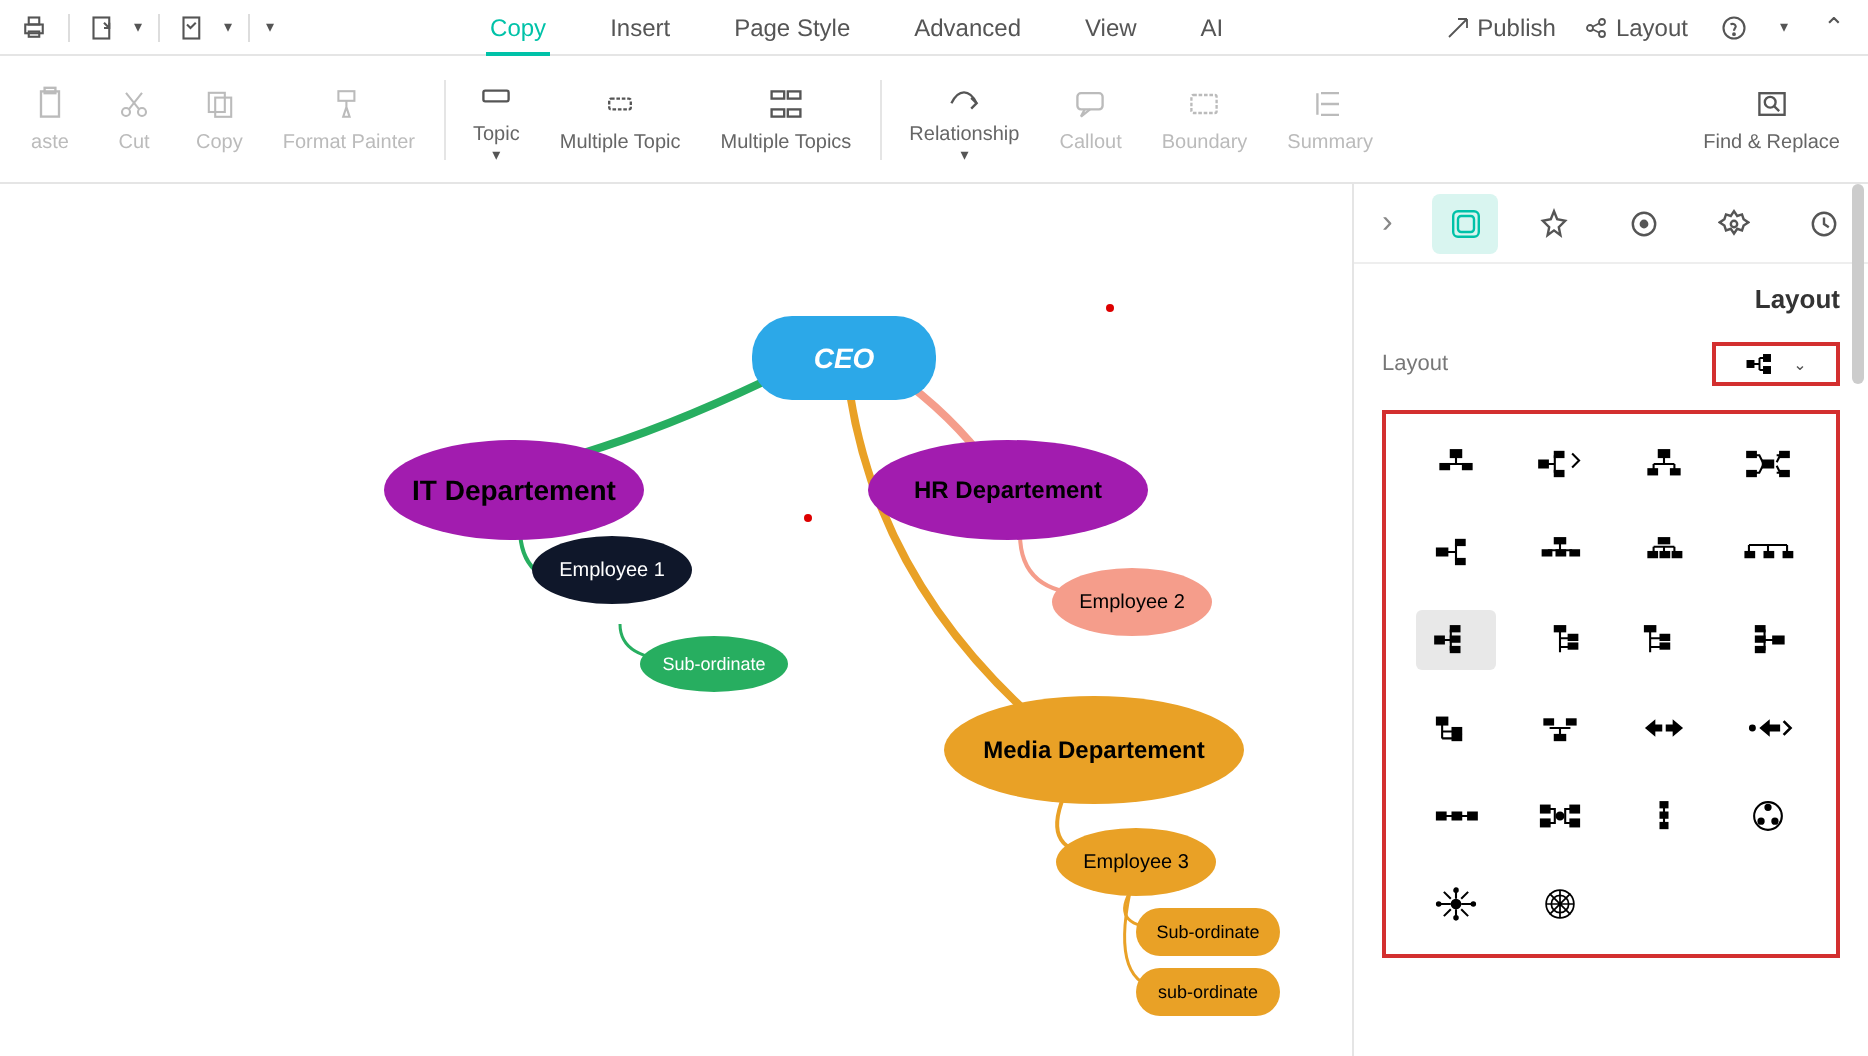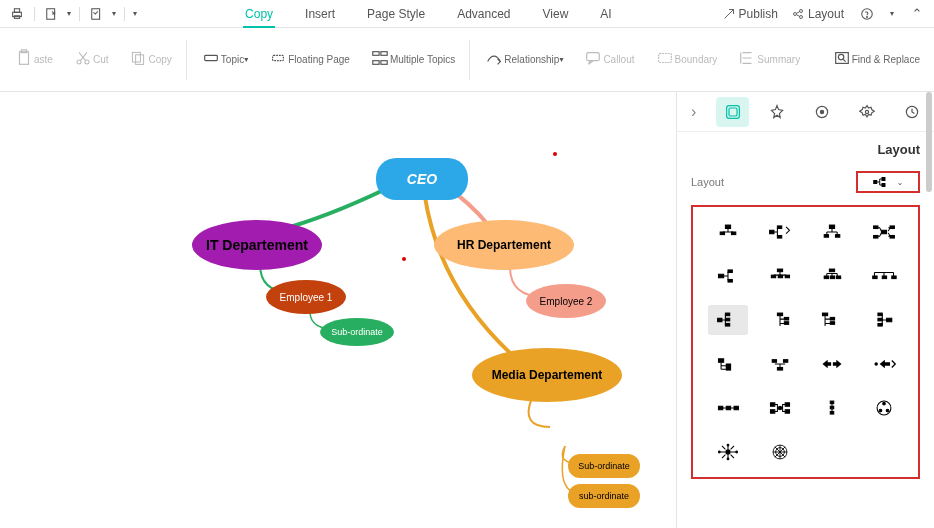--- a/index.html
+++ b/index.html
@@ -11,36 +11,36 @@
 .titlebar .sep { width: 1px; height: 14px; background: #ddd; margin: 0 2px; }
 .titlebar .right { margin-left: auto; display: flex; align-items: center; gap: 14px; }
 .titlebar .link { font-size: 12px; color: #555; display: flex; align-items: center; gap: 4px; }
 .titlebar .tabs { display: flex; gap: 28px; margin-left: 100px; }
 .titlebar .tab { font-size: 12px; color: #555; padding: 6px 2px; position: relative; }
 .titlebar .tab.active { color: #00c2a8; font-weight: 500; }
 .titlebar .tab.active::after { content: ''; position: absolute; bottom: -1px; left: 0; right: 0; height: 2px; background: #00c2a8; }
 
 
 .ribbon { height: 64px; background: #fff; border-bottom: 1px solid #e5e5e5; display: flex; align-items: center; padding: 0 4px; }
-.ribbon-item { display: flex; flex-direction: row; align-items: center; justify-content: center; padding: 4px 10px; min-width: 42px; }
+.ribbon-item { display: flex; flex-direction: column; align-items: center; justify-content: center; padding: 4px 10px; min-width: 42px; }
 .ribbon-item .ric { width: 20px; height: 20px; display: flex; align-items: center; justify-content: center; color: #666; margin-bottom: 4px; }
 .ribbon-item .ric.dis { color: #bbb; }
 .ribbon-item .lbl { font-size: 10px; color: #666; white-space: nowrap; }
 .ribbon-item .lbl.dis { color: #bbb; }
 .ribbon-sep { width: 1px; height: 40px; background: #e5e5e5; margin: 0 4px; }
 .ribbon .fill { flex: 1; }
 
 
 .canvas { position: absolute; top: 92px; left: 0; right: 258px; bottom: 0; background: #fff; }
 .node { position: absolute; border-radius: 50%; display: flex; align-items: center; justify-content: center; font-size: 11px; }
 .node.ceo { width: 92px; height: 42px; background: #2ca8e8; color: #fff; font-weight: 600; font-size: 14px; border-radius: 20px; left: 376px; top: 66px; font-style: italic; }
 .node.it { width: 130px; height: 50px; background: #a21caf; color: #000; font-weight: 600; font-size: 14px; left: 192px; top: 128px; }
-.node.hr { width: 140px; height: 50px; background: #fdba74; color: #000; font-weight: 600; font-size: 12px; left: 434px; top: 128px; }
+.node.hr { width: 140px; height: 50px; background: #a21caf; color: #000; font-weight: 600; font-size: 12px; left: 434px; top: 128px; }
 .node.media { width: 150px; height: 54px; background: #e9a126; color: #000; font-weight: 600; font-size: 12px; left: 472px; top: 256px; }
-.node.emp1 { width: 80px; height: 34px; background: #c2410c; color: #fff; font-size: 10px; left: 266px; top: 188px; }
+.node.emp1 { width: 80px; height: 34px; background: #0f172a; color: #fff; font-size: 10px; left: 266px; top: 176px; }
 .node.sub1 { width: 74px; height: 28px; background: #27ae60; color: #fff; font-size: 9px; left: 320px; top: 226px; }
 .node.emp2 { width: 80px; height: 34px; background: #f59d8b; color: #000; font-size: 10px; left: 526px; top: 192px; }
 .node.emp3 { width: 80px; height: 34px; background: #e9a126; color: #000; font-size: 10px; left: 528px; top: 322px; }
 .node.sub2 { width: 72px; height: 24px; background: #e9a126; color: #000; font-size: 9px; border-radius: 12px; left: 568px; top: 362px; }
 .node.sub3 { width: 72px; height: 24px; background: #e9a126; color: #000; font-size: 9px; border-radius: 12px; left: 568px; top: 392px; }
 .redpt { position: absolute; width: 4px; height: 4px; background: #d00; border-radius: 50%; }
 
 svg.connectors { position: absolute; top: 0; left: 0; width: 100%; height: 100%; pointer-events: none; }
 
 
@@ -154,37 +154,46 @@
   </div>
   <div class="ribbon-item">
     <span class="ric dis">
         <svg width="16" height="16" viewBox="0 0 20 20" fill="none" stroke="#bbb" stroke-width="1.3">
           <rect x="3" y="3" width="10" height="12"></rect>
           <rect x="7" y="6" width="10" height="12"></rect>
         </svg>
       </span>
     <span class="lbl dis">Copy</span>
   </div>
+  <div class="ribbon-item">
+    <span class="ric dis">
+        <svg width="16" height="16" viewBox="0 0 20 20" fill="none" stroke="#bbb" stroke-width="1.3">
+          <rect x="4" y="2" width="10" height="6"></rect>
+          <path d="M9 8v4l-2 6h4l-2-6"></path>
+        </svg>
+      </span>
+    <span class="lbl dis">Format Painter</span>
+  </div>
   <div class="ribbon-sep"></div>
   <div class="ribbon-item">
     <span class="ric">
         <svg width="18" height="18" viewBox="0 0 20 20" fill="none" stroke="#555" stroke-width="1.3">
           <rect x="3" y="7" width="14" height="6" rx="1"></rect>
         </svg>
       </span>
     <span class="lbl">Topic</span>
       <span class="caret">▾</span>
   </div>
   <div class="ribbon-item">
     <span class="ric">
         <svg width="18" height="18" viewBox="0 0 20 20" fill="none" stroke="#555" stroke-width="1.3">
           <rect x="4" y="7" width="12" height="6" rx="1" stroke-dasharray="2 1"></rect>
         </svg>
       </span>
-    <span class="lbl">Floating Page</span>
+    <span class="lbl">Multiple Topic</span>
   </div>
   <div class="ribbon-item">
     <span class="ric">
         <svg width="18" height="18" viewBox="0 0 20 20" fill="none" stroke="#555" stroke-width="1.3">
           <rect x="2" y="3" width="7" height="4"></rect>
           <rect x="11" y="3" width="7" height="4"></rect>
           <rect x="2" y="13" width="7" height="4"></rect>
           <rect x="11" y="13" width="7" height="4"></rect>
         </svg>
       </span>
@@ -251,20 +260,21 @@
     <path d="M565 354 Q 555 372 582 372" stroke="#e9a126" stroke-width="1.5" fill="none"></path>
     <path d="M565 354 Q 555 402 582 402" stroke="#e9a126" stroke-width="1.5" fill="none"></path>
   </svg>
   <div class="node ceo">CEO</div>
   <div class="node it">IT Departement</div>
   <div class="node hr">HR Departement</div>
   <div class="node media">Media Departement</div>
   <div class="node emp1">Employee 1</div>
   <div class="node sub1">Sub-ordinate</div>
   <div class="node emp2">Employee 2</div>
+  <div class="node emp3">Employee 3</div>
   <div class="node sub2">Sub-ordinate</div>
   <div class="node sub3">sub-ordinate</div>
   <div class="redpt" style="left:553px;top:60px"></div>
   <div class="redpt" style="left:402px;top:165px"></div>
 </div>
 
 <div class="rpanel">
   <div class="rpanel-tabs">
     <span class="collapse">›</span>
     <span class="pt active">

